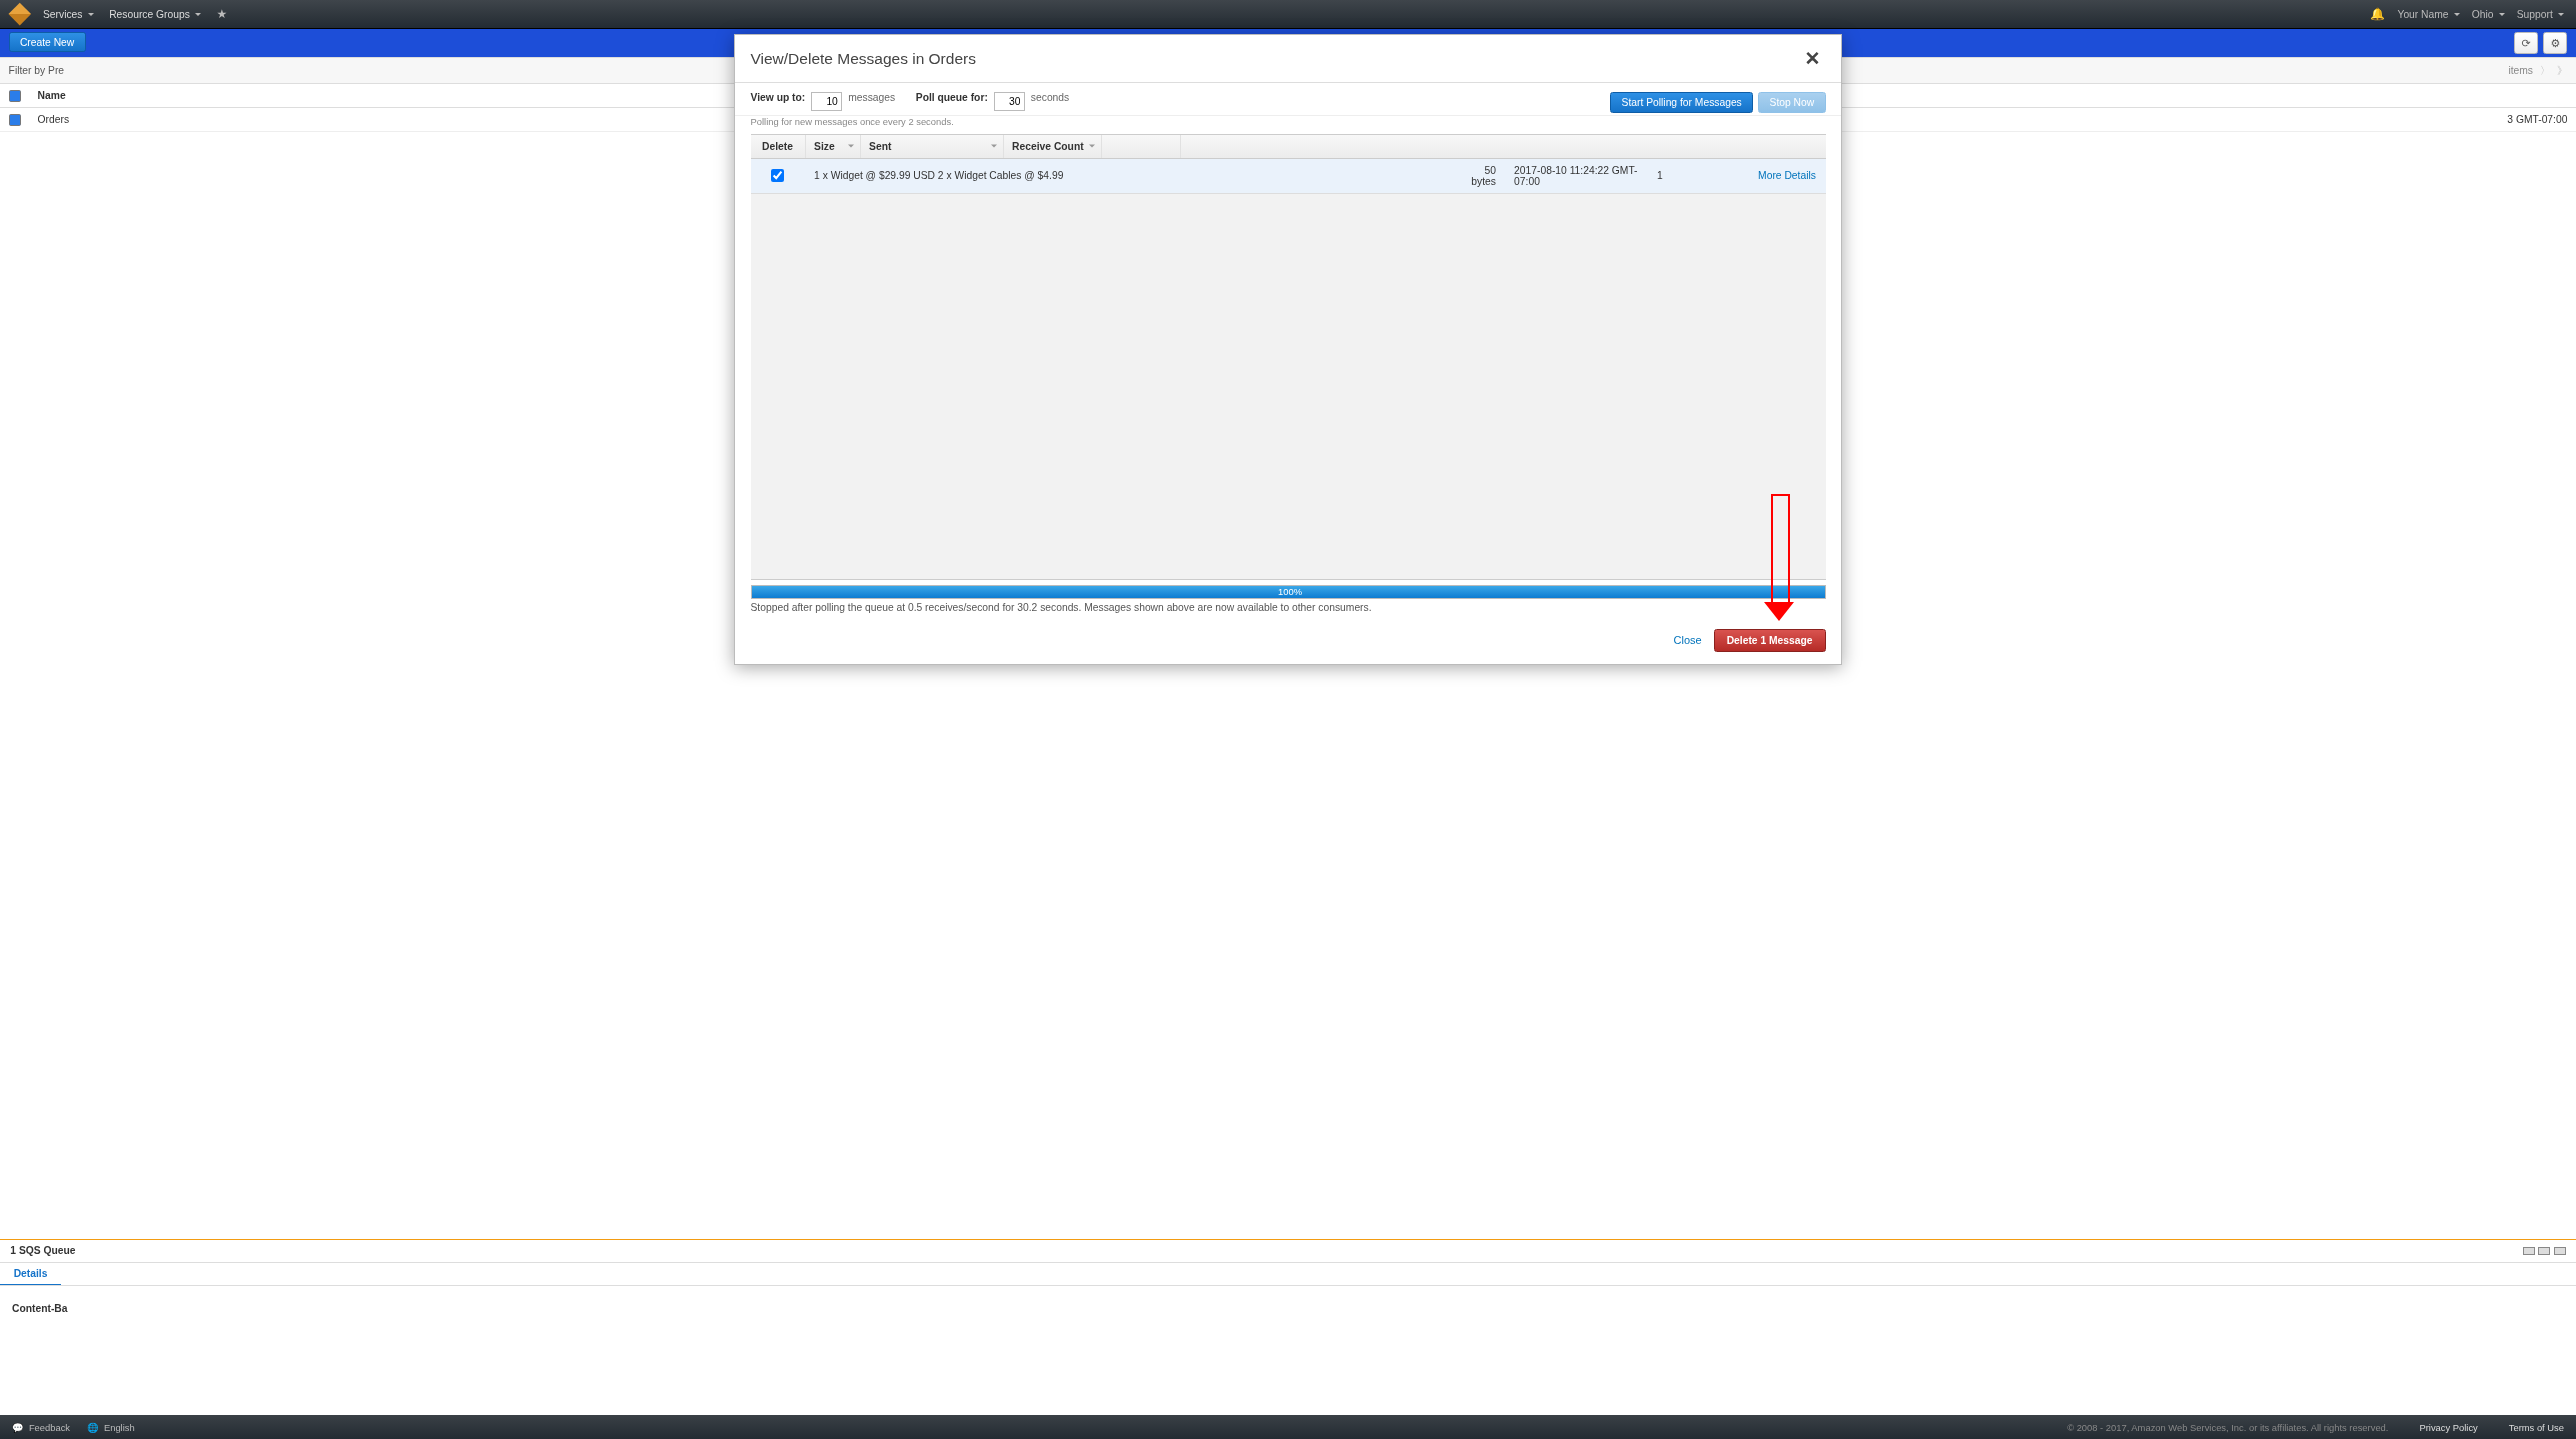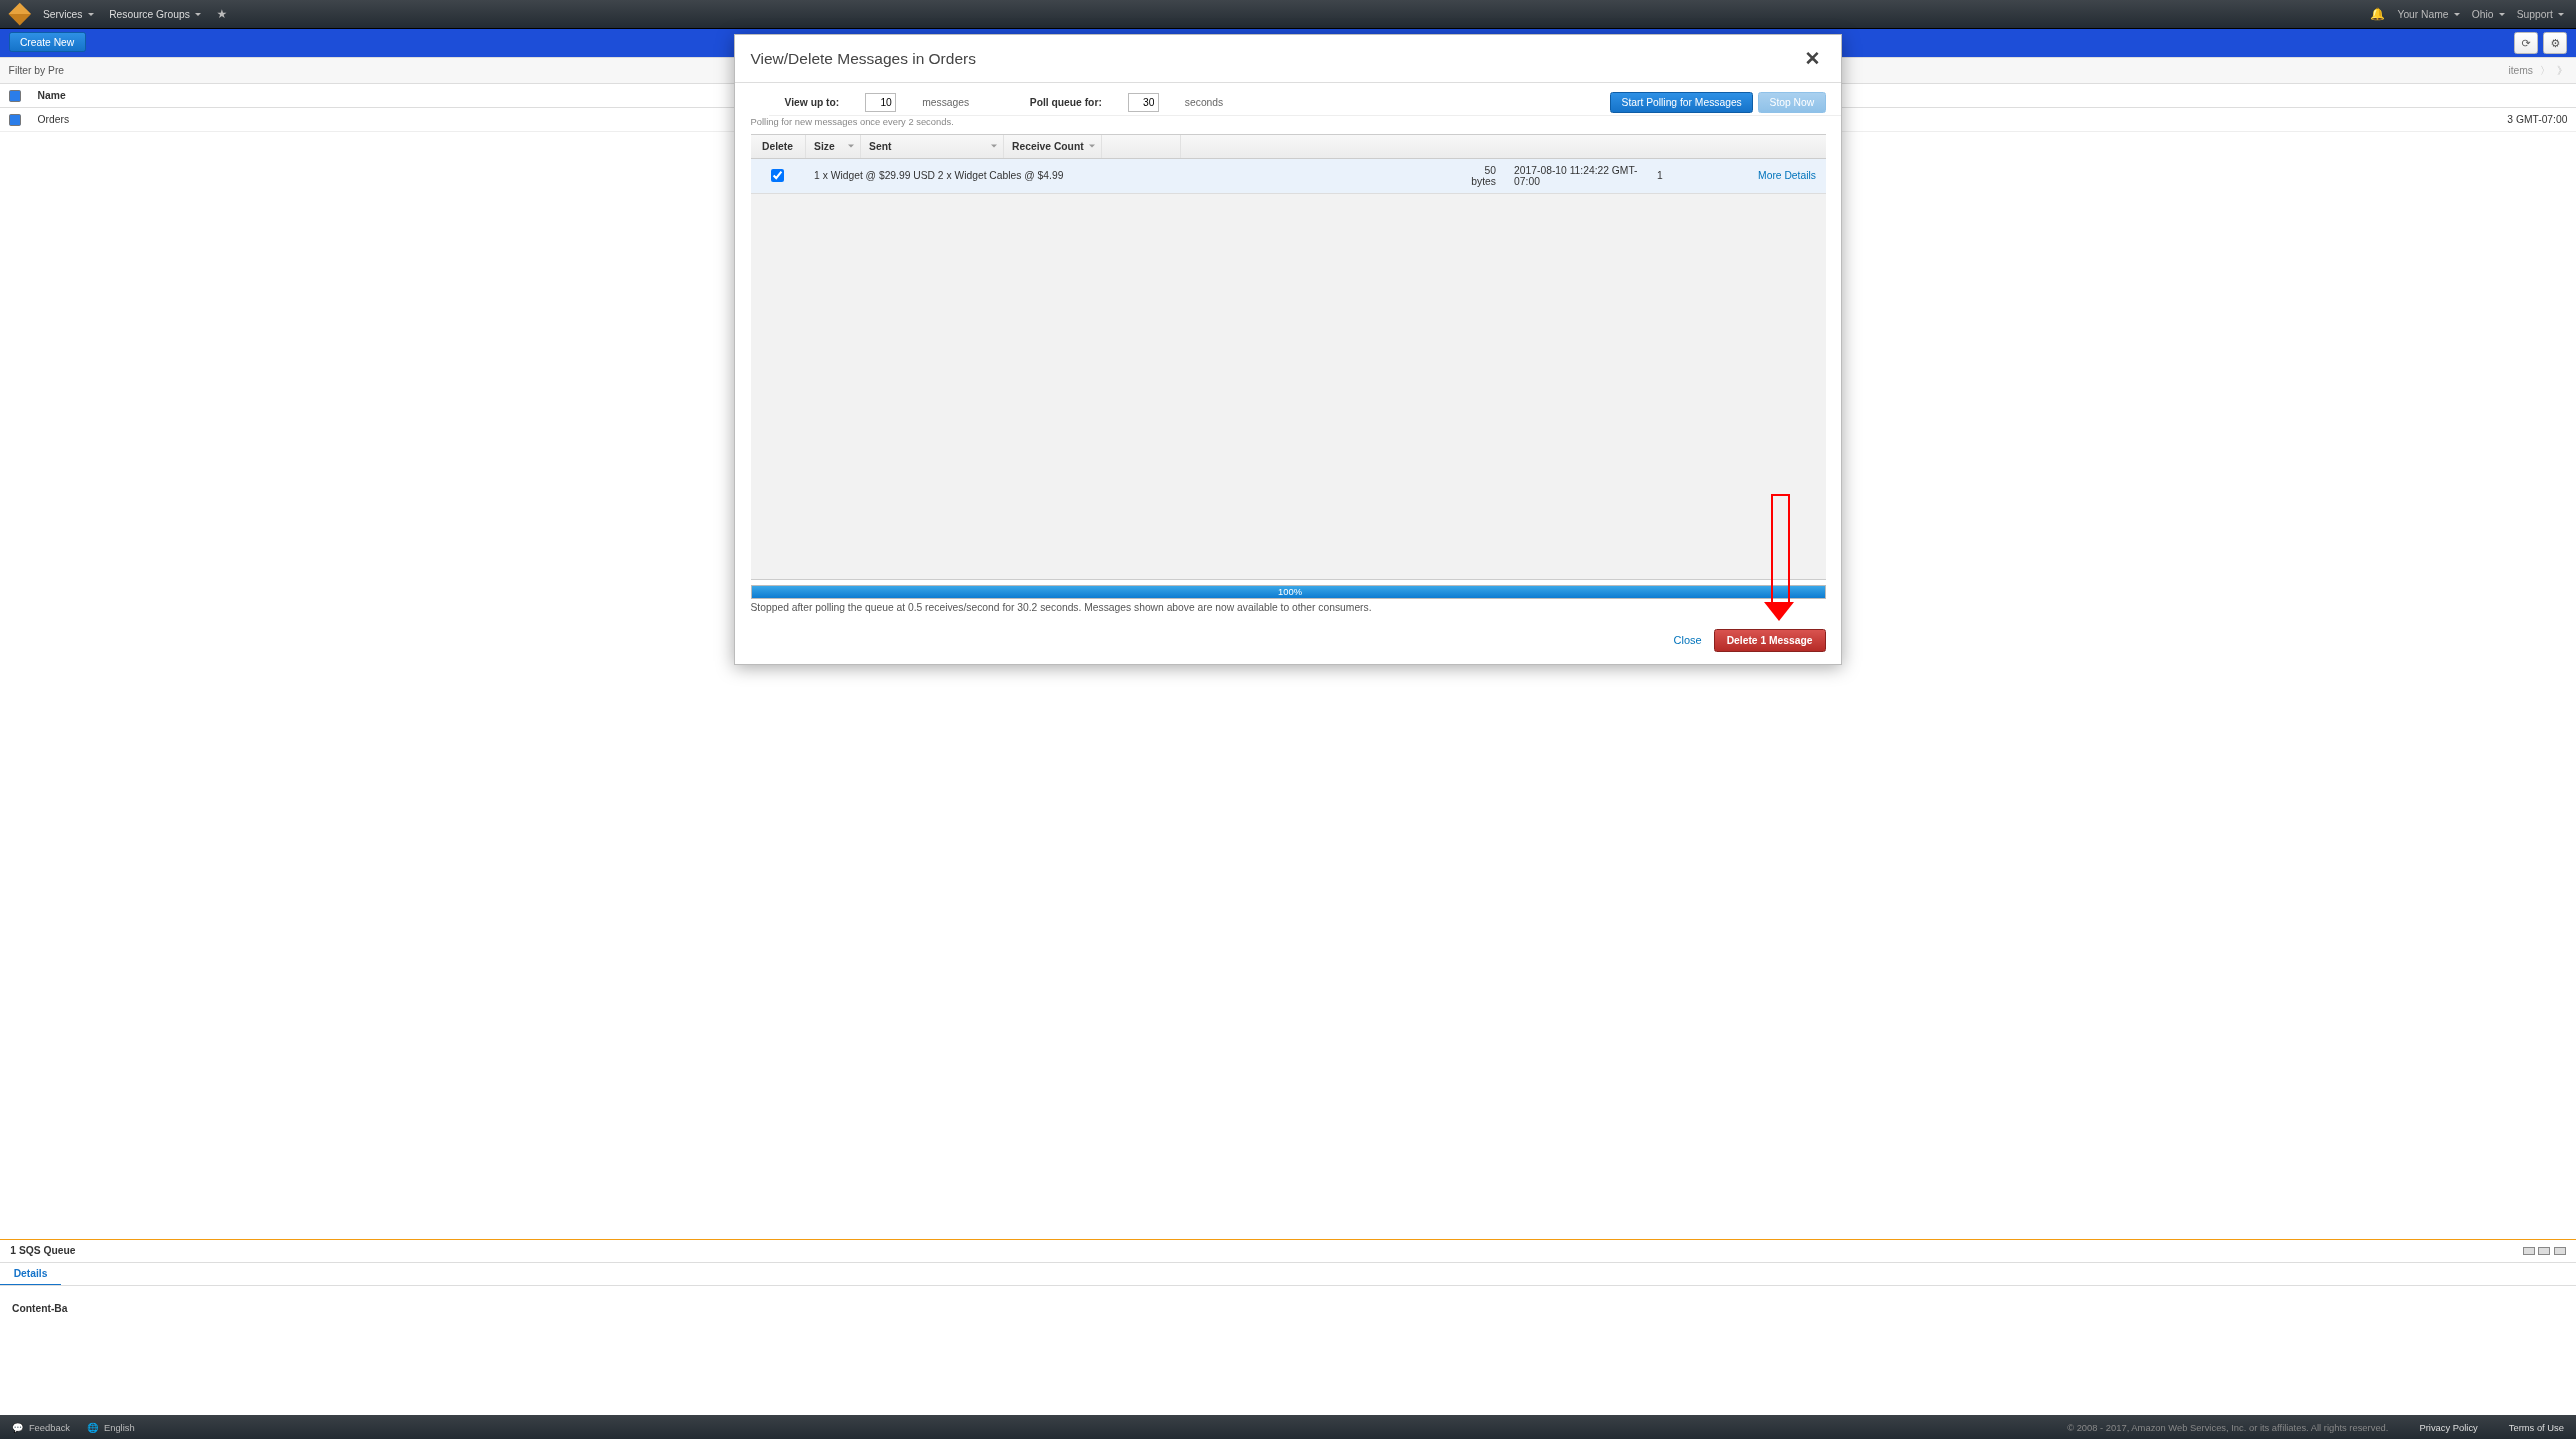--- a/index.html
+++ b/index.html
@@ -123,23 +123,22 @@
   }
   .modal-header {
     padding: 12px 15.5px;
     border-bottom:0.9px solid #ddd;
     display:flex; align-items:center;
   }
   .modal-header h2 { font-size:15.5px; font-weight:normal; color:#444;}
   .modal-header .close-x { margin-left:auto; font-size:19px; color:#444; cursor:pointer; padding:0 5.2px; font-weight:bold;}
   .modal-controls {
     padding: 8.6px 15.5px 1.7px 15.5px;
-    display:flex; align-items:center; gap:26px; font-size:10.3px; color:#333;
+    display:flex; align-items:flex-start; gap:6px; font-size:10.3px; color:#333;
     border-bottom:0.9px solid #eee;
-    margin-left:34px;
   }
   .modal-controls label { font-weight:bold;}
   .modal-controls input.num {
     width:31px; height:19px; text-align:right;
     border:0.9px solid #bbb; padding:1.7px 3.4px; font-size:10.3px;
   }
   .modal-controls .unit { color:#666;}
   .modal-controls .right-btns { margin-left:auto; display:flex; gap:5.2px;}
   .btn-primary {
     background: linear-gradient(#2e90e5,#1573c9);

